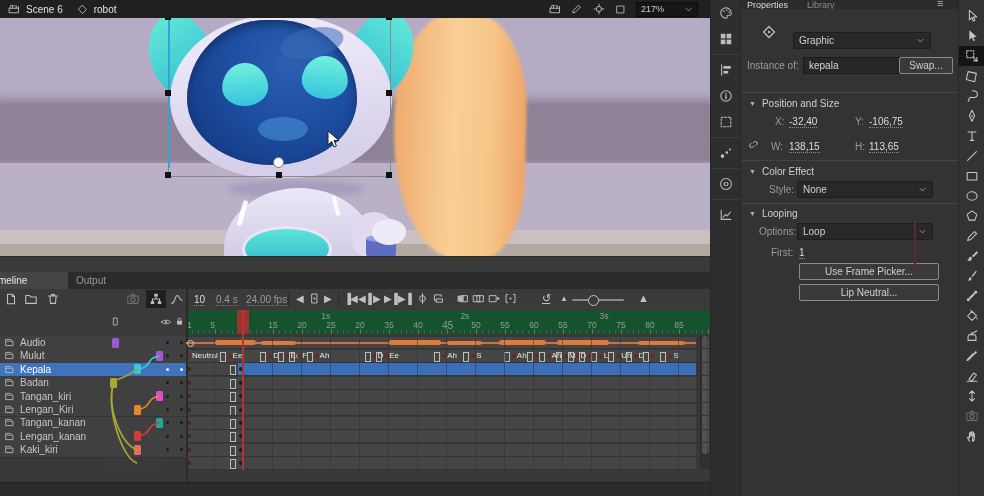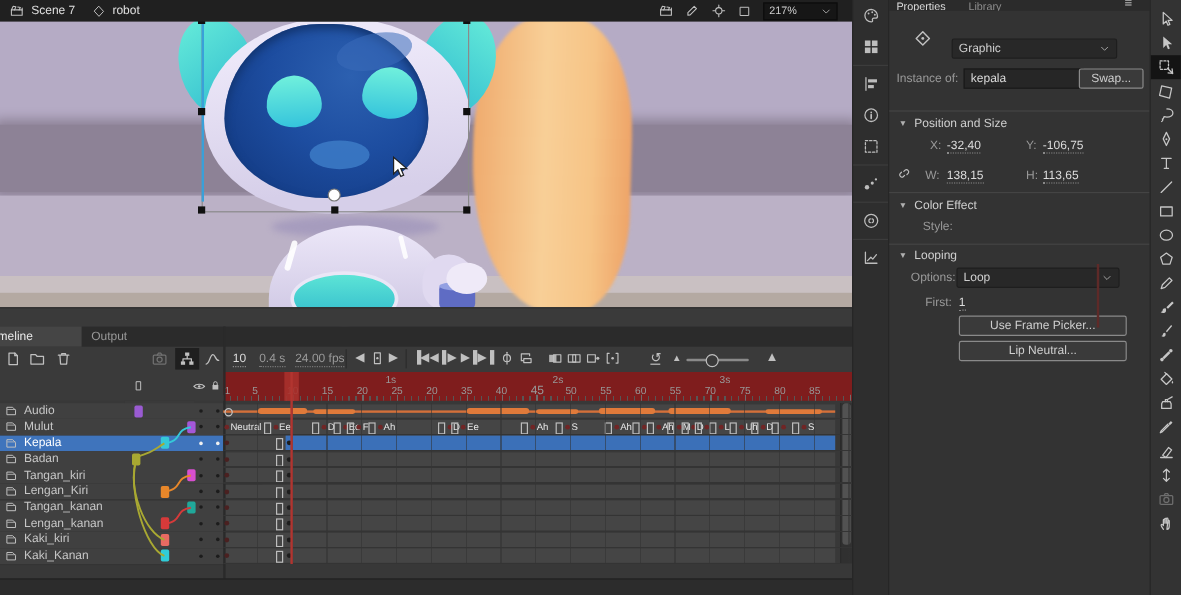--- a/index.html
+++ b/index.html
@@ -91,21 +91,21 @@
 
   <div class="ab" style="left:0;top:256px;width:710px;height:16px;background:#3a3a3a;border-top:1px solid #2d2d2d"></div>
 
   <div class="ab" style="left:0;top:0;width:710px;height:18px;background:#202020;display:flex;align-items:center">
     <span class="ic" style="margin-left:8px">
         <svg viewBox="0 0 16 16" width="12" height="12">
           <path d="M2 7h12v6H2z" fill="none" stroke="currentColor" stroke-width="1.2" stroke-linecap="round" stroke-linejoin="round"></path>
           <path d="M2 7l2-4 3 .5L5.5 7M9 3.8l3 .5L10.5 7M14 7V4.8" fill="none" stroke="currentColor" stroke-width="1.2" stroke-linecap="round" stroke-linejoin="round"></path>
         </svg>
       </span>
-    <span style="font-size:10px;color:#e0e0e0;margin-left:6px">Scene 7</span>
+    <span style="font-size:10px;color:#e0e0e0;margin-left:6px">Scene 6</span>
     <span class="ic" style="margin-left:14px">
         <svg viewBox="0 0 16 16" width="11" height="11">
           <path d="M8 2l5.5 6L8 14 2.5 8z" fill="none" stroke="currentColor" stroke-width="1.2" stroke-linecap="round" stroke-linejoin="round"></path>
         </svg>
       </span>
     <span style="font-size:10px;color:#e0e0e0;margin-left:6px">robot</span>
     <span style="flex:1"></span>
     <span class="ic" style="margin-right:10px">
         <svg viewBox="0 0 16 16" width="12" height="12">
           <path d="M2 7h12v6H2z" fill="none" stroke="currentColor" stroke-width="1.2" stroke-linecap="round" stroke-linejoin="round"></path>
@@ -275,21 +275,21 @@
       </span>
     <span class="ic ab" style="left:174px;top:6px">
         <svg viewBox="0 0 16 16" width="11" height="11">
           <rect x="4.5" y="7" width="7" height="5.5" fill="currentColor"></rect>
           <path d="M5.8 7V5.2a2.2 2.2 0 0 1 4.4 0V7" fill="none" stroke="currentColor" stroke-width="1.2" stroke-linecap="round" stroke-linejoin="round"></path>
         </svg>
       </span>
   </div>
   <div class="ab" style="left:104px;top:62px;width:58px;height:136px;background:#3a3a3a"></div>
 
-  <div class="ab" id="tl-ruler" style="left:186px;top:38px;width:524px;height:24px;background:#7f1d1d;overflow:hidden">
+  <div class="ab" id="tl-ruler" style="left:186px;top:38px;width:524px;height:24px;background:#14532d;overflow:hidden">
       <div style="position: absolute; left: 135.2px; top: 1px; font-size: 8.5px; color: rgb(153, 153, 153);">1s</div>
       <div style="position: absolute; left: 274.4px; top: 1px; font-size: 8.5px; color: rgb(153, 153, 153);">2s</div>
       <div style="position: absolute; left: 413.6px; top: 1px; font-size: 8.5px; color: rgb(153, 153, 153);">3s</div>
       <div style="position: absolute; left: 1px; top: 10px; font-size: 8.5px; color: rgb(153, 153, 153);">1</div>
       <div style="position: absolute; left: 24.2px; top: 10px; font-size: 8.5px; color: rgb(153, 153, 153);">5</div>
       <div style="position: absolute; left: 53.2px; top: 10px; font-size: 8.5px; color: rgb(153, 153, 153);">10</div>
       <div style="position: absolute; left: 82.2px; top: 10px; font-size: 8.5px; color: rgb(153, 153, 153);">15</div>
       <div style="position: absolute; left: 111.2px; top: 10px; font-size: 8.5px; color: rgb(153, 153, 153);">20</div>
       <div style="position: absolute; left: 140.2px; top: 10px; font-size: 8.5px; color: rgb(153, 153, 153);">25</div>
       <div style="position: absolute; left: 169.2px; top: 10px; font-size: 8.5px; color: rgb(153, 153, 153);">20</div>
@@ -406,32 +406,20 @@
       </div>
       <div class="lrow" style="position: absolute; top: 171.2px;">
         <span class="ic ab" style="left: 4px; top: 1px;">
           <svg viewBox="0 0 16 16" width="11" height="11">
             <path d="M3 3.5h6.5L13 7v5.5H3z" fill="none" stroke="currentColor" stroke-width="1.2" stroke-linecap="round" stroke-linejoin="round"></path>
             <path d="M3 6.2h10" stroke="currentColor" stroke-width="1"></path>
           </svg>
         </span>
         <div style="position: absolute; left: 20px; top: 1px; white-space: nowrap;">Kaki_kiri</div>
         <div class="swatch" style="position: absolute; left: 134px; background: rgb(232, 106, 98);"></div>
-        <div class="ldot" style="position: absolute; left: 166px;"></div>
-        <div class="ldot" style="position: absolute; left: 180px;"></div>
-      </div>
-      <div class="lrow" style="position: absolute; top: 184.6px;">
-        <span class="ic ab" style="left: 4px; top: 1px;">
-          <svg viewBox="0 0 16 16" width="11" height="11">
-            <path d="M3 3.5h6.5L13 7v5.5H3z" fill="none" stroke="currentColor" stroke-width="1.2" stroke-linecap="round" stroke-linejoin="round"></path>
-            <path d="M3 6.2h10" stroke="currentColor" stroke-width="1"></path>
-          </svg>
-        </span>
-        <div style="position: absolute; left: 20px; top: 1px; white-space: nowrap;">Kaki_Kanan</div>
-        <div class="swatch" style="position: absolute; left: 134px; background: rgb(48, 204, 216);"></div>
         <div class="ldot" style="position: absolute; left: 166px;"></div>
         <div class="ldot" style="position: absolute; left: 180px;"></div>
       </div>
     </div>
   <svg class="ab" id="rig-curves" style="left:98px;top:64px;pointer-events:none" width="90" height="134" viewBox="0 0 90 134">
       <path d="M39 33.5 C55 31.5 47 22.1 61 20.1" style="fill:none;stroke:#35c8d8;stroke-width:1.6"></path>
       <path d="M39 73.7 C55 71.7 47 62.300000000000004 61 60.300000000000004" style="fill:none;stroke:#e8872a;stroke-width:1.6"></path>
       <path d="M39 100.5 C55 98.5 47 89.10000000000001 61 87.10000000000001" style="fill:none;stroke:#d63a3a;stroke-width:1.6"></path>
       <path d="M15 44.900000000000006 C29 40.900000000000006 29 39.5 39 33.5" style="fill:none;stroke:#a8a832;stroke-width:1.6"></path>
       <path d="M15 48.900000000000006 C9 72.9 23 107.9 39 113.9" style="fill:none;stroke:#a8a832;stroke-width:1.6"></path>
@@ -669,20 +657,28 @@
   <span class="ab lbl" style="left:114px;top:141px">H:</span>
   <span class="ab val" style="left:128px;top:141px">113,65</span>
 
   <div class="ab" style="left:0;top:160px;width:218px;height:1px;background:#444"></div>
 
   <div class="ab" style="left:8px;top:166px;display:flex;align-items:center">
     <span class="tri">▼</span>
     <span class="sect">Color Effect</span>
   </div>
   <span class="ab lbl" style="left:28px;top:184px">Style:</span>
+  <div class="ab sel-box" style="left:56px;top:181px;width:124px">
+    <span>None</span>
+    <span class="ic">
+        <svg viewBox="0 0 16 16" width="9" height="9">
+          <path d="M3.5 6l4.5 4.5L12.5 6" fill="none" stroke="currentColor" stroke-width="1.2" stroke-linecap="round" stroke-linejoin="round"></path>
+        </svg>
+      </span>
+  </div>
 
   <div class="ab" style="left:0;top:203px;width:218px;height:1px;background:#444"></div>
 
   <div class="ab" style="left:8px;top:208px;display:flex;align-items:center">
     <span class="tri">▼</span>
     <span class="sect">Looping</span>
   </div>
   <span class="ab lbl" style="left:18px;top:226px">Options:</span>
   <div class="ab sel-box" style="left:56px;top:223px;width:124px">
     <span>Loop</span>

